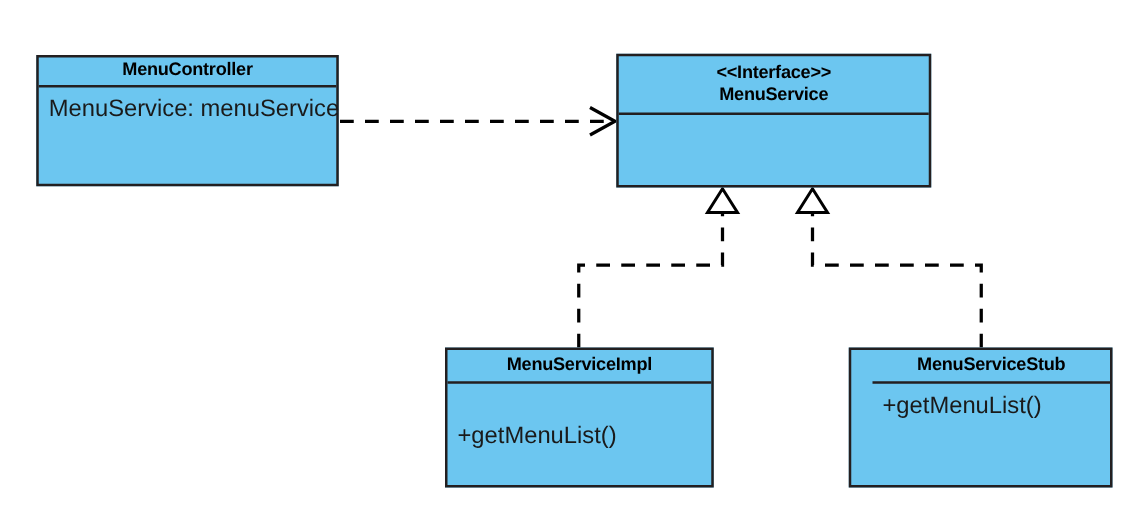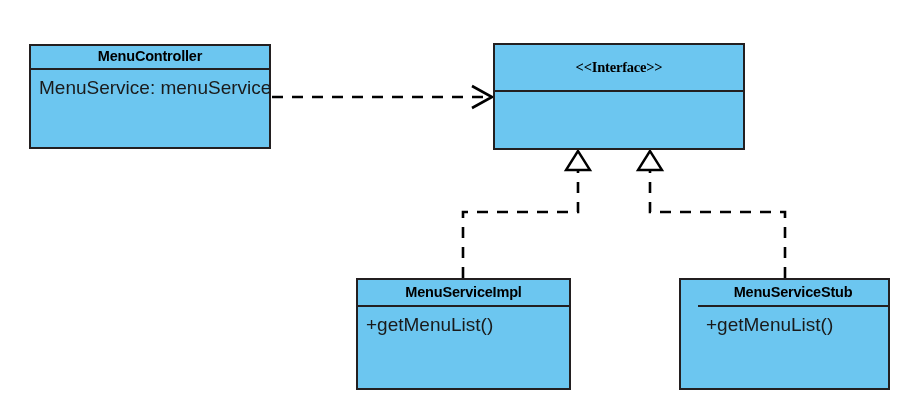--- a/index.html
+++ b/index.html
@@ -92,26 +92,27 @@
   <div class="uml-class" style="left:29px; top:44px; width:242px; height:105px;">
     <div class="uml-header" style="height:24px;">
       <span class="uml-name">MenuController</span>
     </div>
     <div class="uml-body">
       <div class="uml-member">MenuService: menuService</div>
     </div>
   </div>
 
   <div class="uml-class" style="left:493px; top:43px; width:252px; height:107px;">
-    <div class="uml-header" style="height:47px;font-family:Liberation Serif, serif;">
+    <div class="uml-header" style="height:47px;">
       <span class="uml-stereotype">&lt;&lt;Interface&gt;&gt;</span>
+      <span class="uml-name">MenuService</span>
     </div>
   </div>
 
-  <div class="uml-class" style="left:356px; top:278px; width:215px; height:112px;">
+  <div class="uml-class" style="left:356px; top:278px; width:215px; height:112px;gap:24px;">
     <div class="uml-header" style="height:27px;">
       <span class="uml-name">MenuServiceImpl</span>
     </div>
     <div class="uml-body">
       <div class="uml-member">+getMenuList()</div>
     </div>
   </div>
 
   <div class="uml-class" style="left:679px; top:278px; width:211px; height:112px;padding-left:17px;">
     <div class="uml-header" style="height:27px;">

